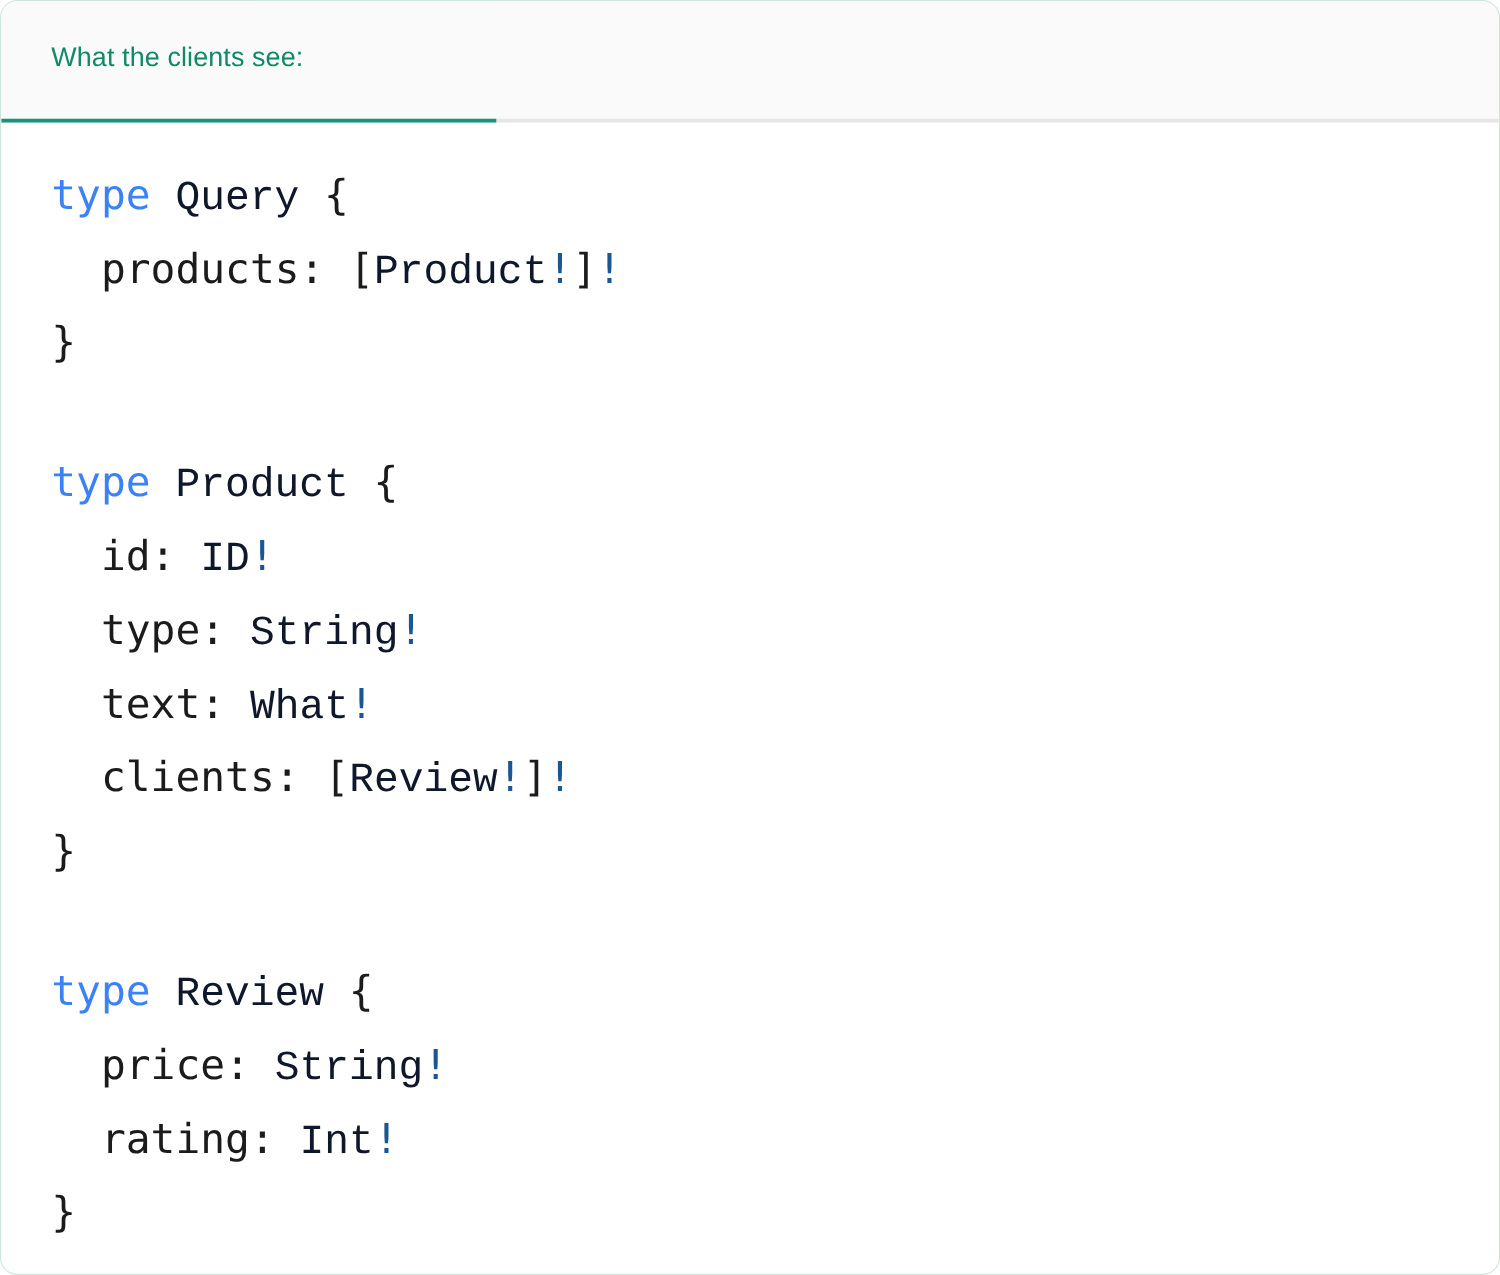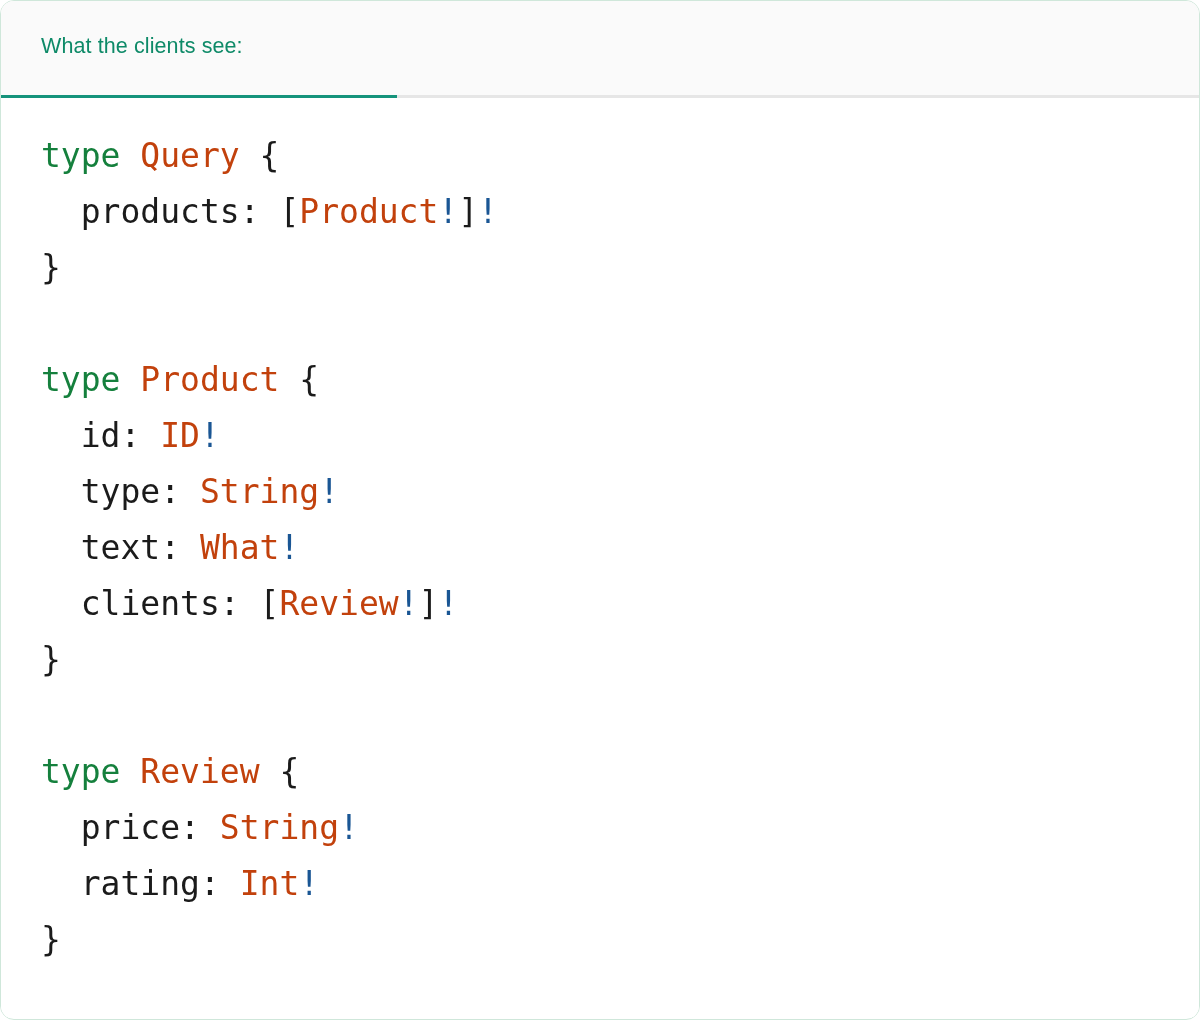--- a/index.html
+++ b/index.html
@@ -77,22 +77,22 @@
   pre.code {
     margin: 0;
     font-family: "DejaVu Sans Mono", "Liberation Mono", monospace;
     font-size: 33px;
     line-height: 56px;
     color: #1b1b1b;
     white-space: pre;
     font-weight: 400;
   }
 
-  .kw   { color: #15803d; }   
-  .tname{ color: #c2410c; }   
+  .kw   { color: #3b82f6; }   
+  .tname{ color: #0f172a; font-family: Liberation Mono, monospace; }   
   .punc { color: #1b1b1b; }   
   .bang { color: #1a5694; }   
 </style>
 </head>
 <body>
 
 <div class="card">
 
   <div class="tabstrip">
     <div class="tab active">

